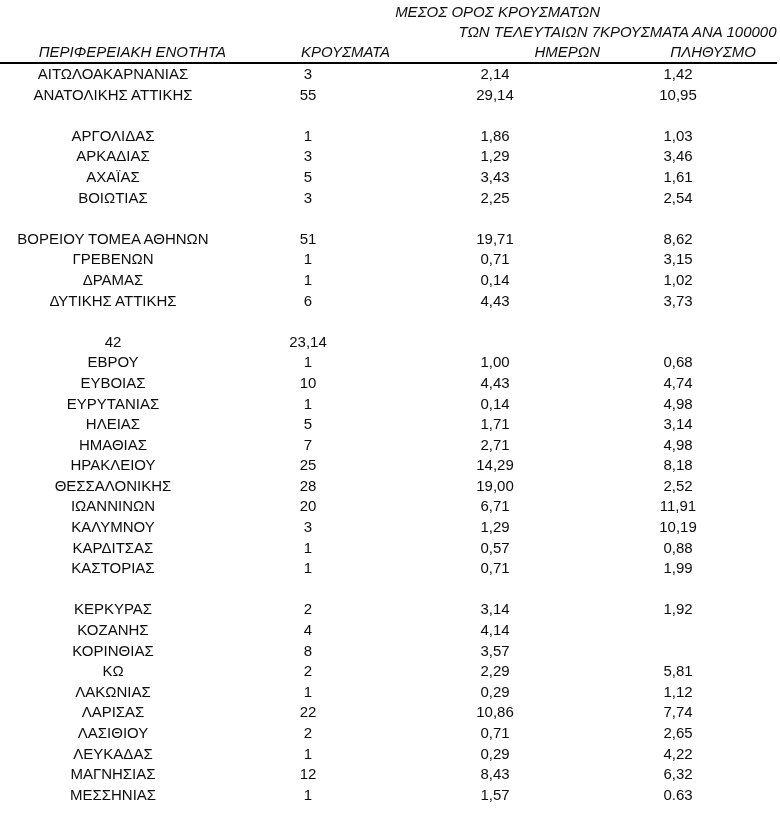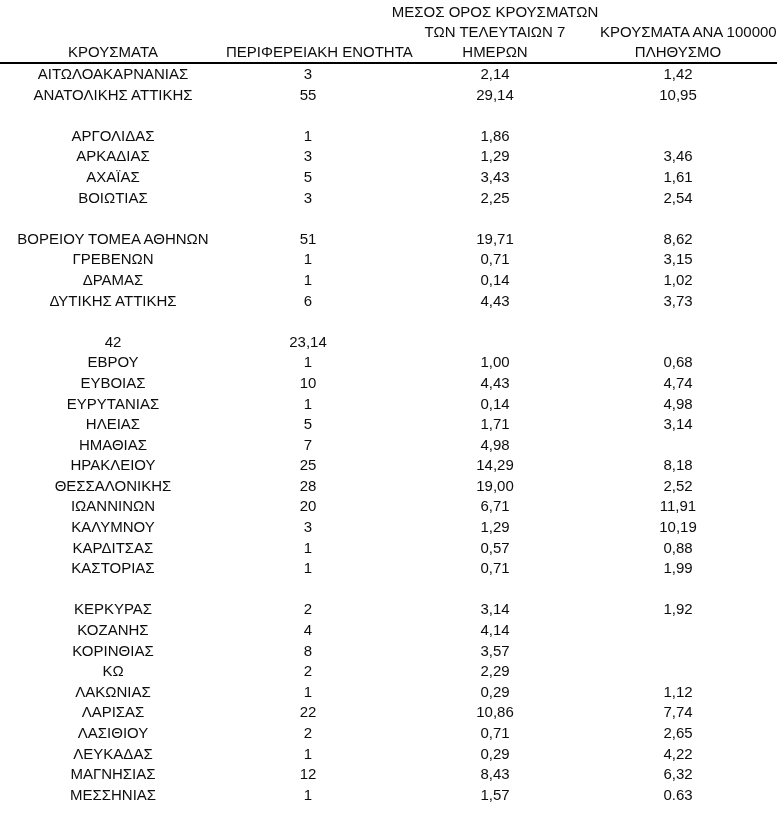--- a/index.html
+++ b/index.html
@@ -20,22 +20,23 @@
     border-bottom: 2px solid #000;
     padding-top: 2px;
   }
   .thead {
     display: grid;
     grid-template-columns: 226px 164px 210px 156px;
     width: 756px;
     align-items: end;
   }
   .th {
-    text-align: center;
+    text-align: right;
     line-height: 20px;
+    font-style: italic;
   }
   .th span { display: block; white-space: nowrap; }
 
   
   .tbody { width: 756px; }
   .row {
     display: grid;
     grid-template-columns: 226px 164px 210px 156px;
     height: 20.6px;
     line-height: 20.6px;
@@ -48,24 +49,24 @@
   }
 </style>
 </head>
 <body>
 
 <div class="page">
 
   <div class="header-wrap">
     <div class="thead">
       <div class="th">
-        <span>ΚΡΟΥΣΜΑΤΑ</span>
+        <span>ΠΕΡΙΦΕΡΕΙΑΚΗ ΕΝΟΤΗΤΑ</span>
       </div>
       <div class="th">
-        <span>ΠΕΡΙΦΕΡΕΙΑΚΗ ΕΝΟΤΗΤΑ</span>
+        <span>ΚΡΟΥΣΜΑΤΑ</span>
       </div>
       <div class="th">
         <span>ΜΕΣΟΣ ΟΡΟΣ ΚΡΟΥΣΜΑΤΩΝ</span>
         <span>ΤΩΝ ΤΕΛΕΥΤΑΙΩΝ 7</span>
         <span>ΗΜΕΡΩΝ</span>
       </div>
       <div class="th">
         <span>ΚΡΟΥΣΜΑΤΑ ΑΝΑ 100000</span>
         <span>ΠΛΗΘΥΣΜΟ</span>
       </div>
@@ -84,20 +85,21 @@
       <div class="cell">ΑΝΑΤΟΛΙΚΗΣ ΑΤΤΙΚΗΣ</div>
       <div class="cell">55</div>
       <div class="cell">29,14</div>
       <div class="cell">10,95</div>
     </div>
   <div class="row gap"></div>
     <div class="row">
       <div class="cell">ΑΡΓΟΛΙΔΑΣ</div>
       <div class="cell">1</div>
       <div class="cell">1,86</div>
+      <div class="cell">1,03</div>
     </div>
 
     <div class="row">
       <div class="cell">ΑΡΚΑΔΙΑΣ</div>
       <div class="cell">3</div>
       <div class="cell">1,29</div>
       <div class="cell">3,46</div>
     </div>
 
     <div class="row">
@@ -171,20 +173,21 @@
     <div class="row">
       <div class="cell">ΗΛΕΙΑΣ</div>
       <div class="cell">5</div>
       <div class="cell">1,71</div>
       <div class="cell">3,14</div>
     </div>
 
     <div class="row">
       <div class="cell">ΗΜΑΘΙΑΣ</div>
       <div class="cell">7</div>
+      <div class="cell">2,71</div>
       <div class="cell">4,98</div>
     </div>
 
     <div class="row">
       <div class="cell">ΗΡΑΚΛΕΙΟΥ</div>
       <div class="cell">25</div>
       <div class="cell">14,29</div>
       <div class="cell">8,18</div>
     </div>
 
@@ -240,20 +243,21 @@
     <div class="row">
       <div class="cell">ΚΟΡΙΝΘΙΑΣ</div>
       <div class="cell">8</div>
       <div class="cell">3,57</div>
     </div>
 
     <div class="row">
       <div class="cell">ΚΩ</div>
       <div class="cell">2</div>
       <div class="cell">2,29</div>
+      <div class="cell">5,81</div>
     </div>
 
     <div class="row">
       <div class="cell">ΛΑΚΩΝΙΑΣ</div>
       <div class="cell">1</div>
       <div class="cell">0,29</div>
       <div class="cell">1,12</div>
     </div>
 
     <div class="row">

